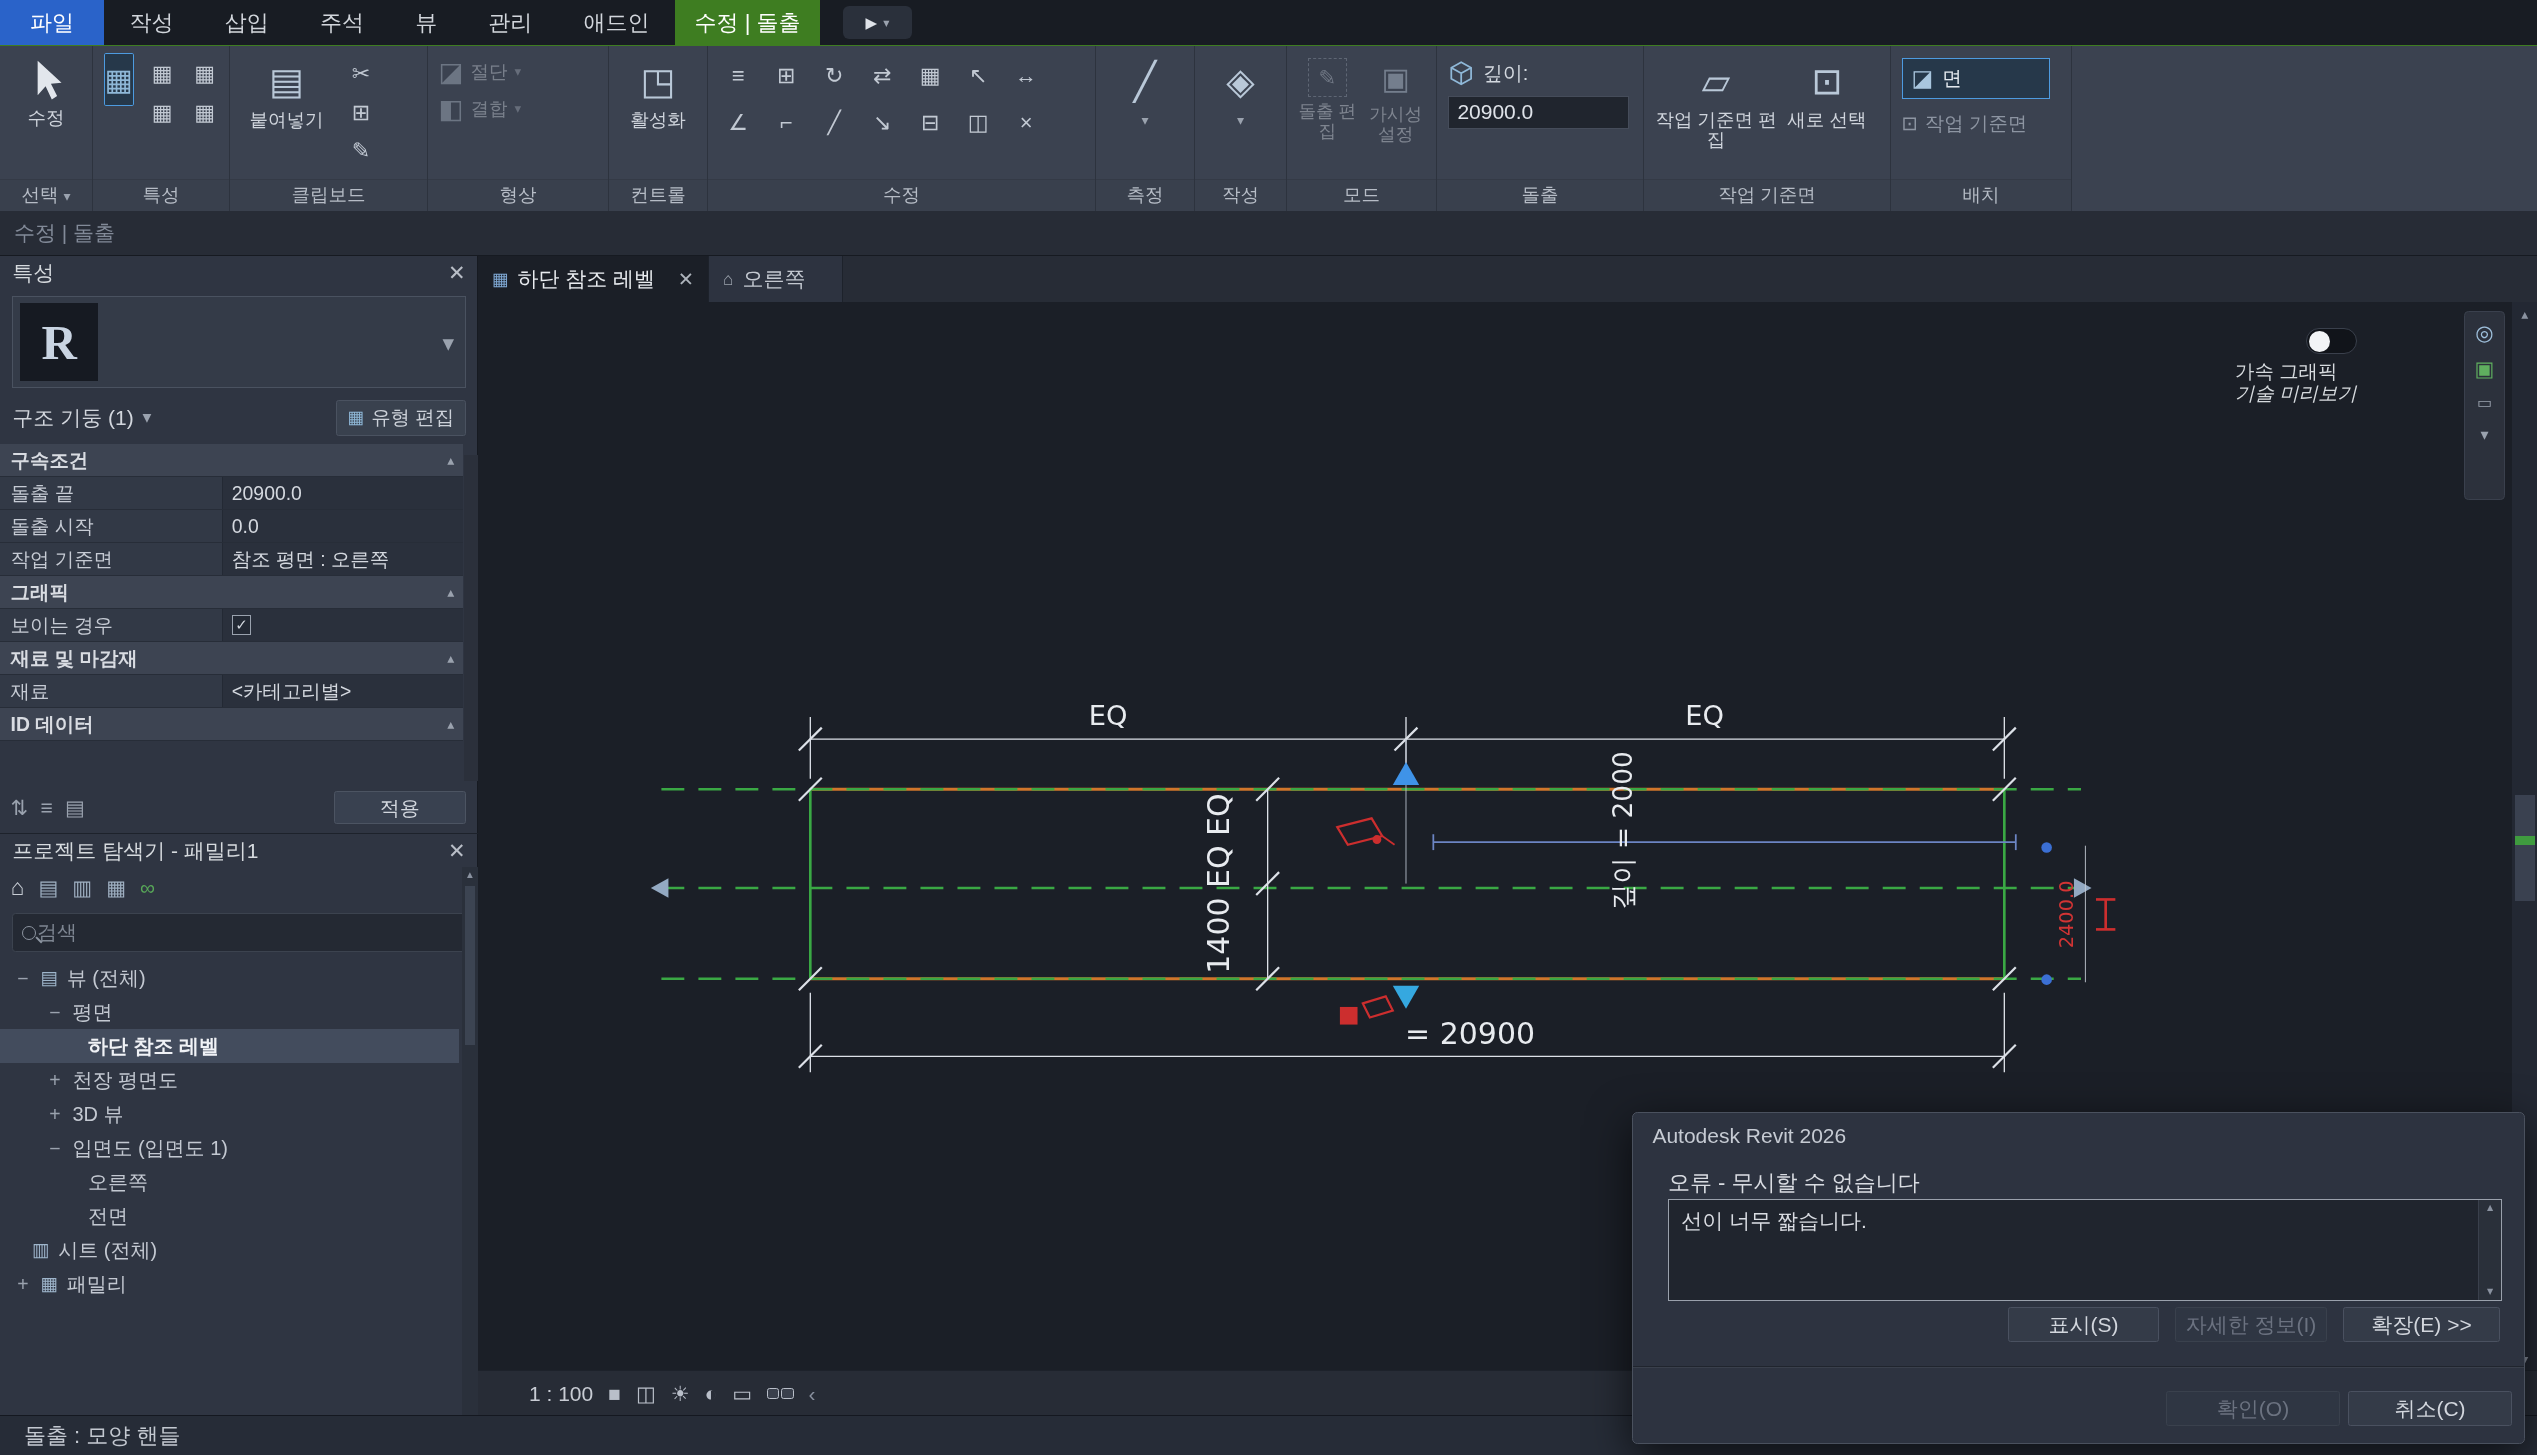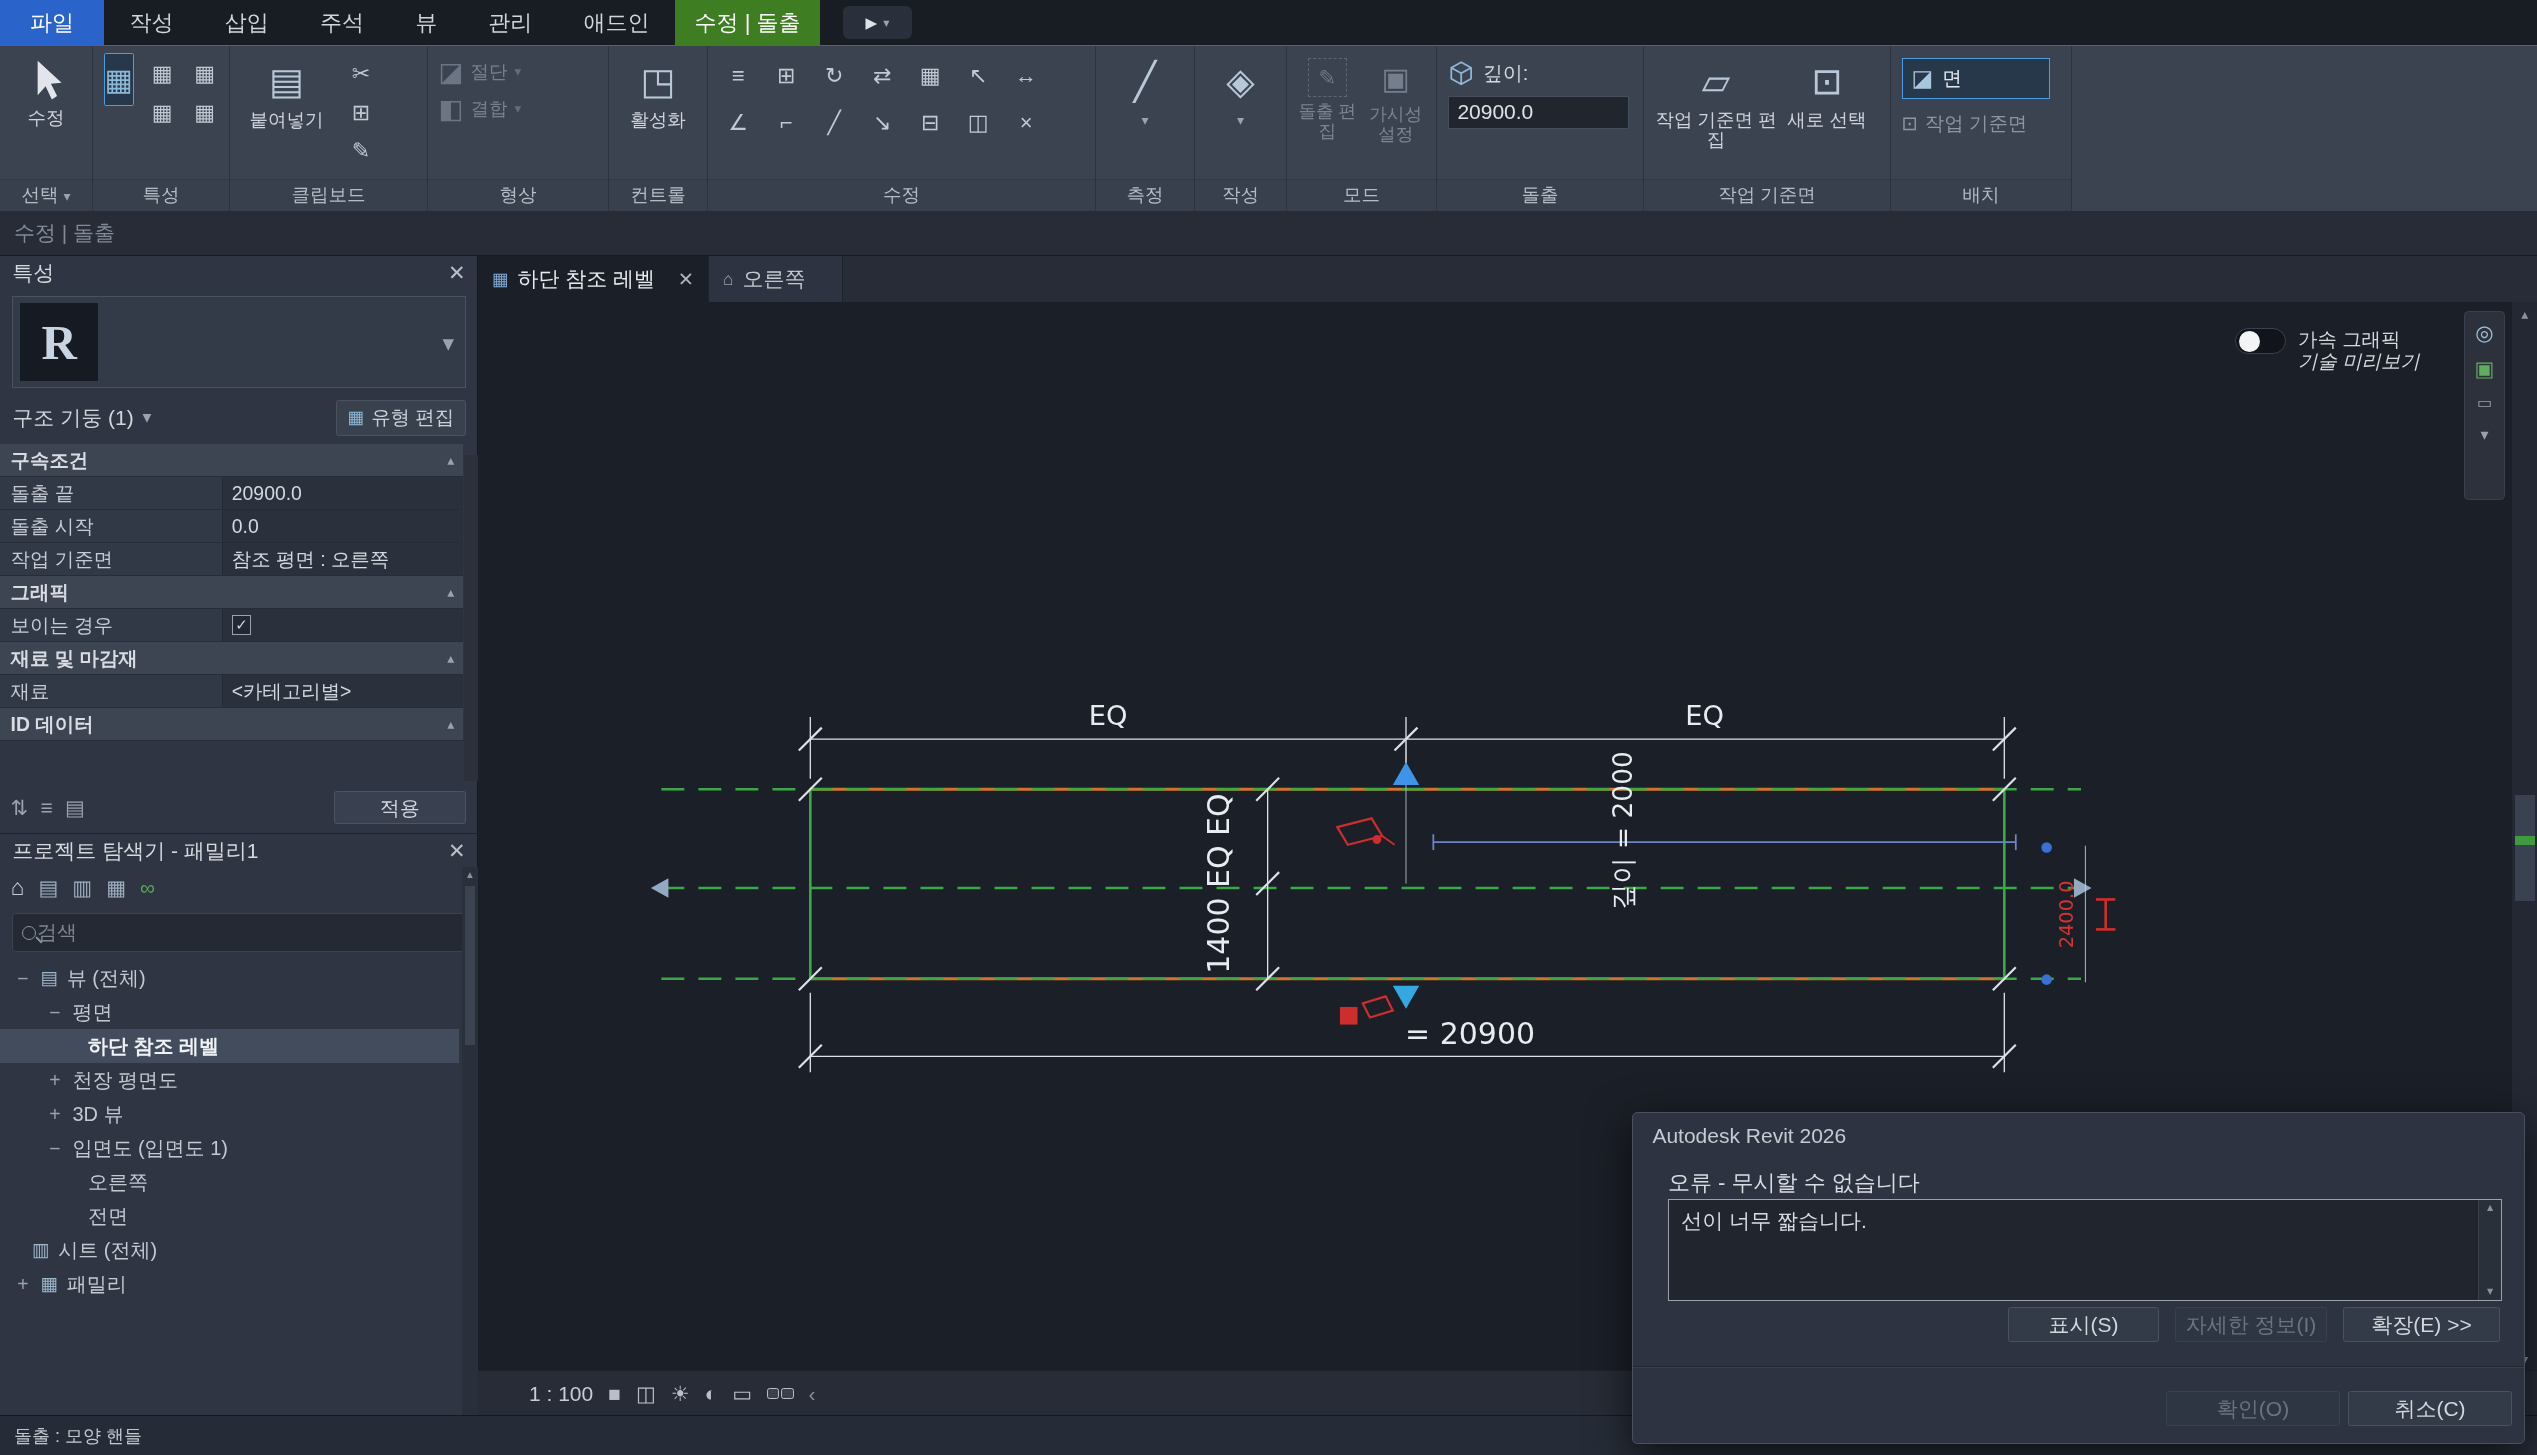--- a/index.html
+++ b/index.html
@@ -76,41 +76,41 @@
   .searchbox input { flex:1; background:transparent; border:none; outline:none; color:#c9ced6; font-size:20px; font-family:"Liberation Sans",sans-serif; }
   .searchbox input::placeholder { color:#7d8591; }
   .trow { height:34px; display:flex; align-items:center; gap:8.8px; color:#c3c8d1; font-size:20px; white-space:nowrap; }
   .texp { width:17.6px; text-align:center; color:#9aa2ae; font-size:19.4px; flex:none; }
   .ticon { color:#9fb6cc; font-size:18.5px; flex:none; }
   .trow.sel { background:#434c5d; color:#f0f2f6; font-weight:bold; margin-right:19.4px; }
   .bscroll { position:absolute; right:0; top:33px; bottom:0; width:16px; background:#2a303b; color:#8a92a0; font-size:11.5px; text-align:center; }
   .bscroll .thumb { position:absolute; left:2.6px; top:19.4px; width:10.6px; height:159px; background:#3c4452; }
 
   
-  .statusbar { position:absolute; left:0; top:1415px; width:2538px; height:41px; background:#262c37; border-top:0.9px solid #141820; color:#c3c8d0; font-size:18px; line-height:40px; padding-left:14px; }
+  .statusbar { position:absolute; left:0; top:1415px; width:2538px; height:41px; background:#262c37; border-top:0.9px solid #141820; color:#c3c8d0; font-size:22px; line-height:40px; padding-left:24px; }
 
   
   .canvas { position:absolute; left:478px; top:256px; width:2060px; height:1160px; background:#1b1f27; }
   .tabstrip { position:absolute; left:0; top:0; width:2060px; height:46px; background:#272c36; display:flex; }
   .vtab { display:flex; align-items:center; gap:8.8px; padding:0 14px; font-size:21px; border-right:0.9px solid #1d222b; }
   .vtab.active { background:#1b1f27; color:#e9ecf0; width:231px; }
   .vtab.idle { background:#2d3340; color:#c3c8d0; width:134px; }
   .vtab .vicon { font-size:17.6px; }
   .vtab .vclose { margin-left:auto; color:#aeb4bc; font-size:19.4px; }
   .drawing { position:absolute; left:0; top:46px; }
   .vscroll { position:absolute; right:0; top:46px; bottom:46px; width:26.4px; background:#232833; color:#8a92a0; font-size:14px; text-align:center; }
   .vscroll .thumb { position:absolute; left:3.5px; top:493px; width:19.4px; height:106px; background:#3a4150; }
   .vscroll .mark { position:absolute; left:3.5px; top:534px; width:19.4px; height:8.8px; background:#3f9b3f; }
   .vscroll .up { position:absolute; top:3.5px; left:0; right:0; }
   .vscroll .dn { position:absolute; bottom:3.5px; left:0; right:0; }
   .bottombar { position:absolute; left:0; bottom:0; width:2060px; height:46px; background:#272c36; border-top:0.9px solid #1d222b; display:flex; align-items:center; gap:15px; padding-left:51px; color:#c8ccd4; font-size:21px; }
   .vcb { color:#b9bfc9; font-size:21px; }
   .glasses { display:flex; gap:1.8px; align-items:center; }
   .glasses i { display:block; width:12.3px; height:10.6px; border:1.8px solid #b9bfc9; border-radius:2.6px; background:#3a404c; }
-  .toggle { position:absolute; left:1757px; top:72px; display:flex; align-items:flex-start; gap:12px; }
+  .toggle { position:absolute; left:1757px; top:72px; display:flex; align-items:flex-end; gap:6px;flex-direction:column; }
   .pill { width:51px; height:26.4px; background:#11141a; border:0.9px solid #3a404c; border-radius:13.2px; position:relative; }
   .pill .knob { position:absolute; left:2.6px; top:1.8px; width:21px; height:21px; border-radius:50%; background:#f2f4f6; }
   .toggle .tl { color:#d6dade; font-size:19.4px; line-height:22px; }
   .toggle .tl .it { font-style:italic; }
   .navpanel { position:absolute; left:1986px; top:55px; width:41px; height:189px; background:#2c313c; border:0.9px solid #3a404d; border-radius:4.4px; display:flex; flex-direction:column; align-items:center; gap:12.3px; padding-top:8.8px; }
   .navico { font-size:21px; color:#9fc0dc; }
   .navico.green { color:#5fae5f; }
   .navico.gray { color:#9aa2ae; font-size:16px; }
 
   

